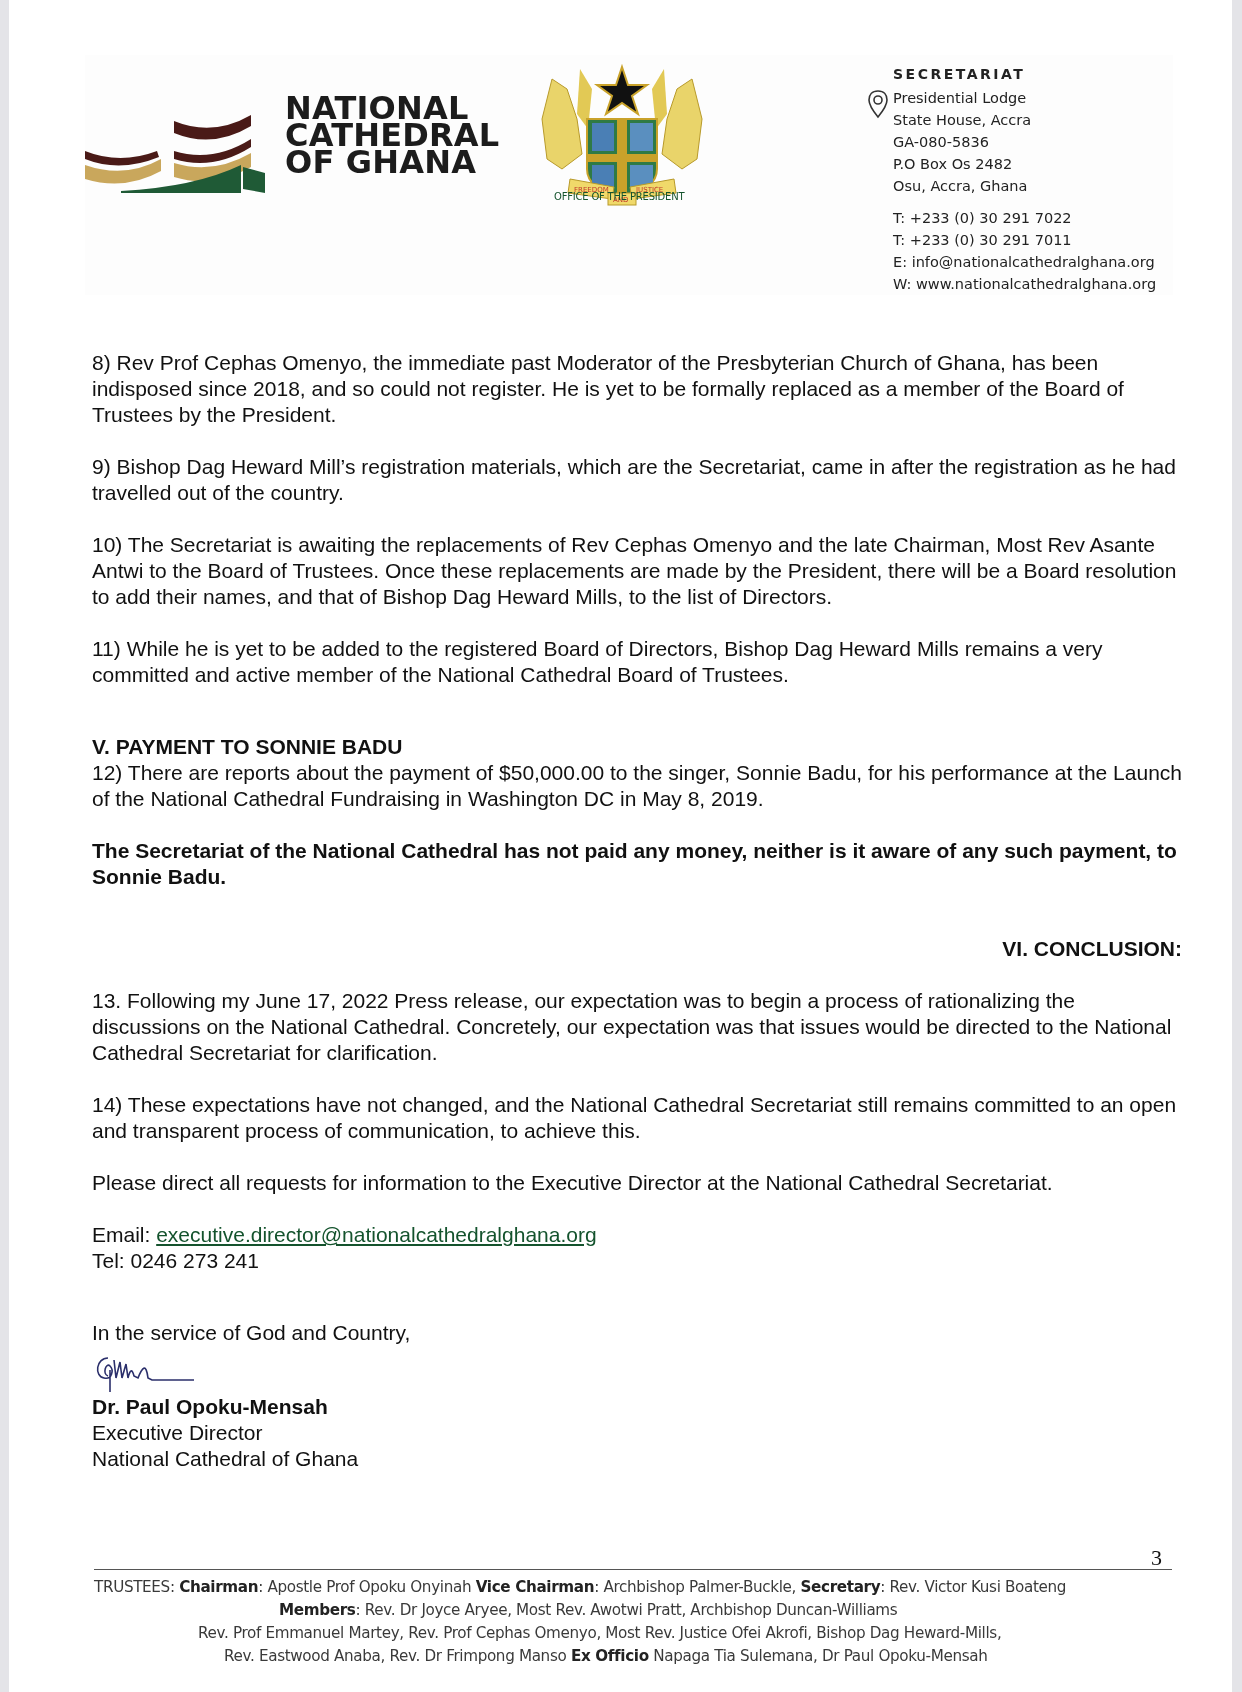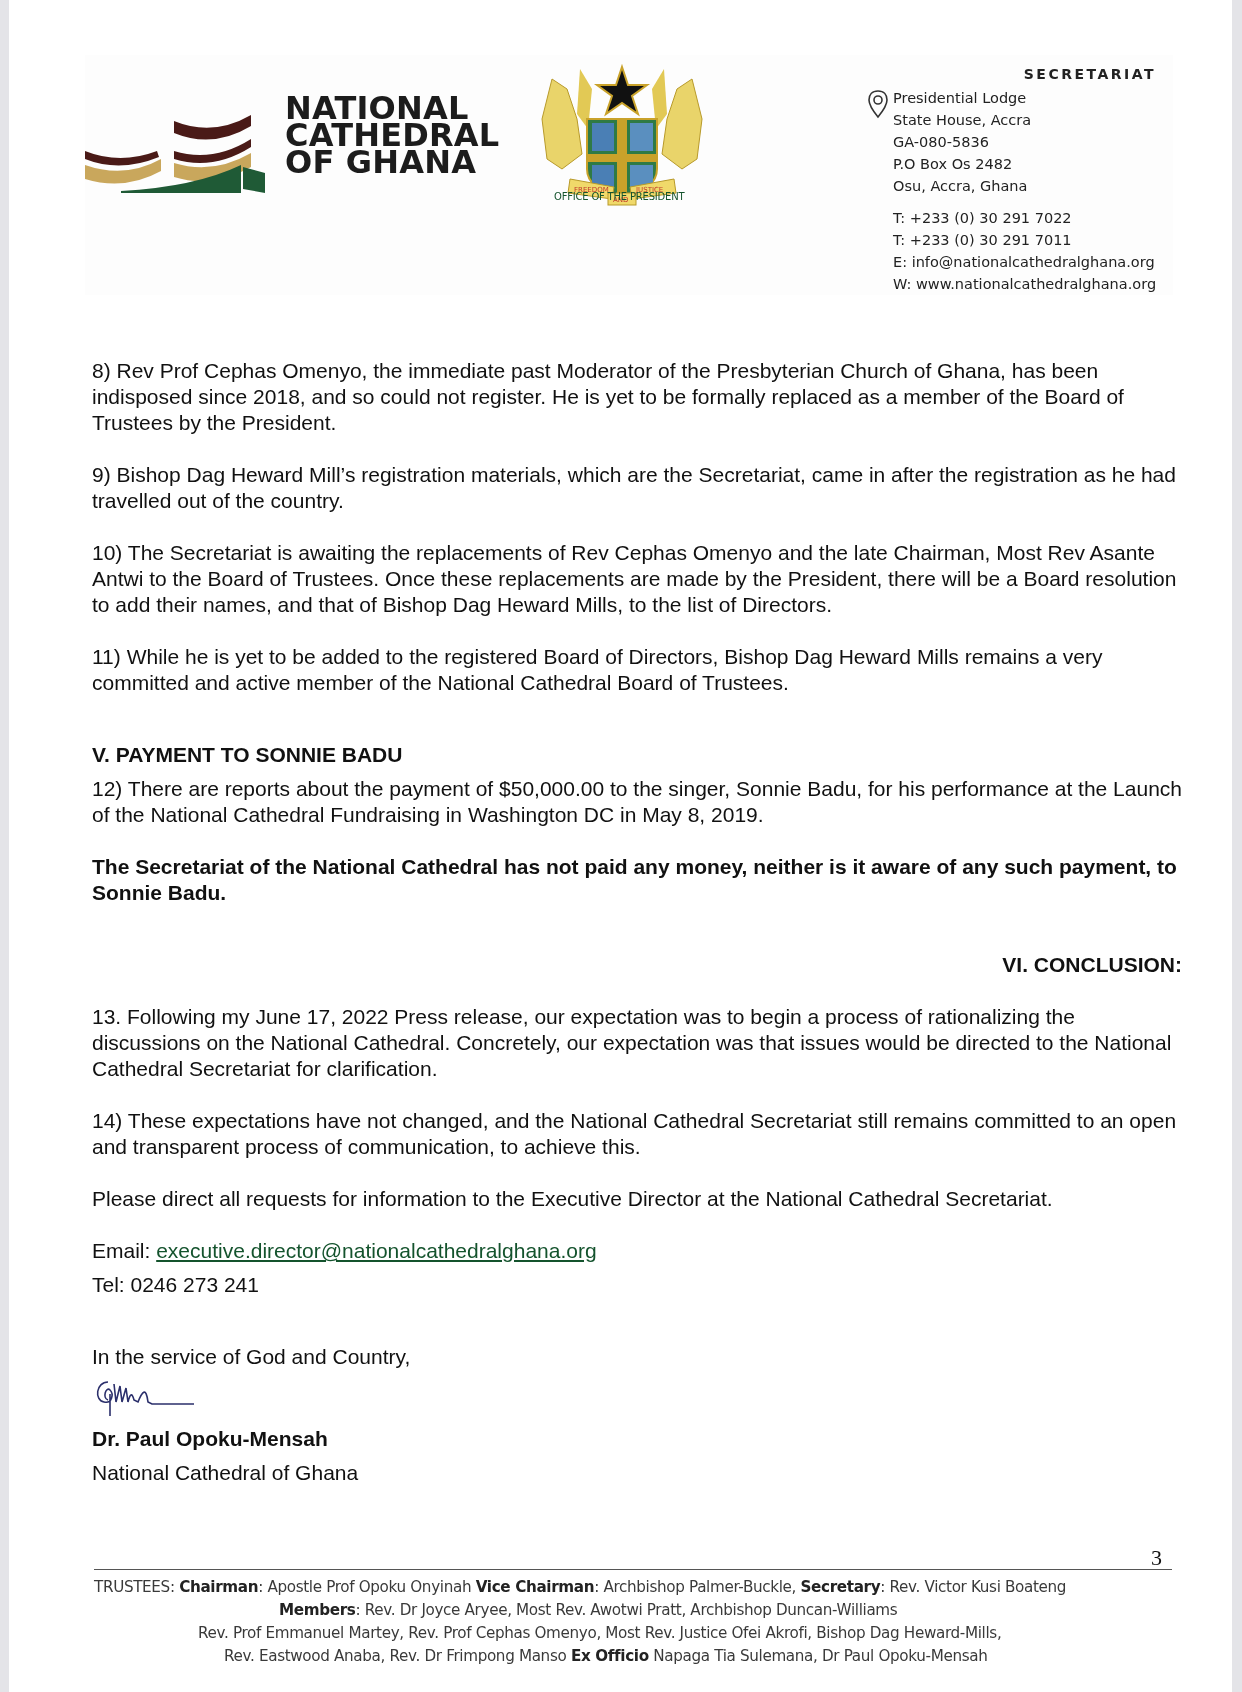--- a/index.html
+++ b/index.html
@@ -28,33 +28,33 @@
   .coat { position: absolute; left: 437px; top: 4px; width: 200px; height: 150px; }
   .coat-caption {
     position: absolute; left: 469px; top: 136px; font-size: 10px; color: #14532d;
     font-family: "DejaVu Sans", sans-serif; letter-spacing: -0.2px; white-space: nowrap;
   }
   .secretariat {
     position: absolute; left: 808px; top: 8px; font-family: "DejaVu Sans", sans-serif;
     color: #222; font-size: 14.5px; line-height: 22px;
   }
   .secretariat .sec-title {
-    font-weight: bold; letter-spacing: 2.5px; font-size: 14px; margin-bottom: 2px; text-align: right;
+    font-weight: bold; letter-spacing: 2.5px; font-size: 14px; margin-bottom: 2px;
   }
   .secretariat .addr { position: relative; }
   .secretariat .pin { position: absolute; left: -26px; top: 2px; width: 22px; height: 30px; }
   .secretariat .gap { height: 10px; }
   .secretariat .line { white-space: nowrap; }
 
   
   .body {
     position: absolute; left: 83px; top: 350px; width: 1090px;
     font-size: 21px; line-height: 26px; color: #111;
   }
-  .body p { margin: 8px 0 26px 0; }
+  .body p { margin: 0 0 26px 0; }
   .body .h { font-weight: bold; margin: 0; }
   .body .bold { font-weight: bold; }
   .body .link { color: #14532d; text-decoration: underline; }
   .body .tight { margin-bottom: 0; }
   .signature { width: 120px; height: 46px; display: block; margin: 2px 0 0 0; }
   .page-number {
     position: absolute; left: 1142px; top: 1545px;
     font-family: "Liberation Serif", serif; font-size: 22px; color: #111;
   }
   .footer-rule {
@@ -156,20 +156,21 @@
     <p>Please direct all requests for information to the Executive Director at the  National Cathedral Secretariat.</p>
 
     <p class="tight"><span>Email: </span><a class="link">executive.director@nationalcathedralghana.org</a></p>
     <p style="margin-bottom:46px;">Tel: 0246 273 241</p>
 
     <p class="tight">In the service of God and Country,</p>
     <svg class="signature" viewBox="0 0 120 46">
       <path d="M16 10 C4 10 2 28 12 30 C20 32 22 22 18 18 C14 14 10 26 16 28 M18 22 L18 44 M22 12 L24 30 L28 14 L30 30 L34 16 L36 30 C38 22 40 20 42 28 L46 30 C50 20 54 14 56 30 L60 32 L102 32" fill="none" stroke="#2b2f6b" stroke-width="1.6"></path>
     </svg>
     <p class="tight bold">Dr. Paul Opoku-Mensah</p>
+    <p class="tight">Executive Director</p>
     <p class="tight">National Cathedral of Ghana</p>
   </div>
 
   <div class="page-number">3</div>
   <div class="footer-rule"></div>
 
   <div class="footer">
     <div class="row r1">
       <span>TRUSTEES: </span><b>Chairman</b><span>: Apostle Prof Opoku Onyinah  </span><b>Vice Chairman</b><span>: Archbishop Palmer-Buckle, </span><b>Secretary</b><span>: Rev. Victor Kusi Boateng</span>
     </div>

